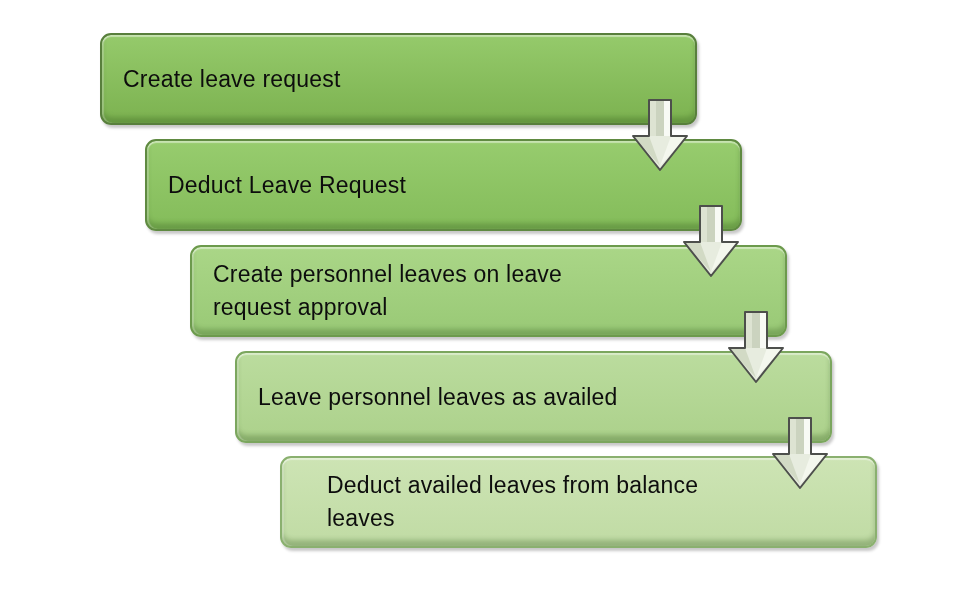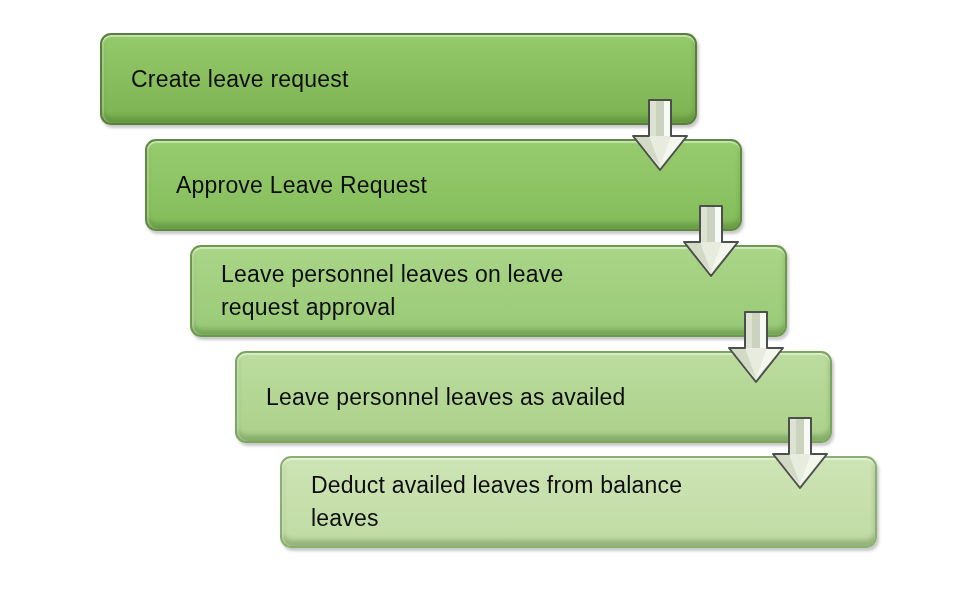--- a/index.html
+++ b/index.html
@@ -25,33 +25,33 @@
     background: linear-gradient(to bottom, var(--fillTop) 0%, var(--fillBot) 100%);
     box-shadow:
       inset 0 2px 1px rgba(255,255,255,0.45),
       inset 2px 0 1px rgba(255,255,255,0.25),
       inset 0 -6px 5px rgba(45,85,25,0.30),
       2px 3px 3px rgba(0,0,0,0.22);
     display: flex;
     align-items: center;
   }
   .step-label {
-    margin: 16px;
+    margin: 8px;
     padding-left: 13px;
     max-width: 420px;
     font-size: 23px;
     line-height: 1.42;
     color: #0d0d0d;
     letter-spacing: 0.2px;
   }
   .s1 { left: 100px; top: 33px;  --fillTop:#95ca6b; --fillBot:#7cb250; --bd:#587f3c; }
   .s2 { left: 145px; top: 139px; --fillTop:#97cc6e; --fillBot:#84bc5a; --bd:#5f8a41; }
   .s3 { left: 190px; top: 245px; --fillTop:#aad687; --fillBot:#99c976; --bd:#6c9a4c; }
   .s4 { left: 235px; top: 351px; --fillTop:#bbdc9e; --fillBot:#acd18b; --bd:#7ba65e; }
-  .s5 { left: 280px; top: 456px; --fillTop:#cde4b4; --fillBot:#c0dba4; --bd:#8ab06f; }
+  .s5 { left: 280px; top: 456px; padding-left: 24px; --fillTop:#cde4b4; --fillBot:#c0dba4; --bd:#8ab06f; }
 
   .down-arrow {
     position: absolute;
     width: 58px;
     height: 76px;
     z-index: 5;
   }
   .a1 { left: 631px; top: 98px; }
   .a2 { left: 682px; top: 204px; }
   .a3 { left: 727px; top: 310px; }
@@ -70,35 +70,35 @@
     <polygon points="18,2 40,2 40,38 56,38 29,72 2,38 18,38" fill="#e7ecdf"></polygon>
     <polygon points="18,2 25,2 25,38 18,38" fill="#dde3d2"></polygon>
     <polygon points="25,2 33,2 33,38 25,38" fill="#cbd3bf"></polygon>
     <polygon points="33,2 40,2 40,38 33,38" fill="#f8faf5"></polygon>
     <polygon points="2,38 18,38 29,68" fill="#d2dac5"></polygon>
     <polygon points="56,38 40,38 29,68" fill="#f4f7ee"></polygon>
     <polygon points="18,2 40,2 40,38 56,38 29,72 2,38 18,38" fill="none" stroke="#4d4f4c" stroke-width="2" stroke-linejoin="round"></polygon>
   </svg>
 
   <div class="step-box s2">
-    <p class="step-label">Approve Leave Request</p>
+    <p class="step-label">Deduct Leave Request</p>
   </div>
 
   <svg class="down-arrow a2" viewBox="0 0 58 76">
     <polygon points="18,2 40,2 40,38 56,38 29,72 2,38 18,38" fill="#e7ecdf"></polygon>
     <polygon points="18,2 25,2 25,38 18,38" fill="#dde3d2"></polygon>
     <polygon points="25,2 33,2 33,38 25,38" fill="#cbd3bf"></polygon>
     <polygon points="33,2 40,2 40,38 33,38" fill="#f8faf5"></polygon>
     <polygon points="2,38 18,38 29,68" fill="#d2dac5"></polygon>
     <polygon points="56,38 40,38 29,68" fill="#f4f7ee"></polygon>
     <polygon points="18,2 40,2 40,38 56,38 29,72 2,38 18,38" fill="none" stroke="#4d4f4c" stroke-width="2" stroke-linejoin="round"></polygon>
   </svg>
 
   <div class="step-box s3">
-    <p class="step-label">Leave personnel leaves on leave request approval</p>
+    <p class="step-label">Create personnel leaves on leave request approval</p>
   </div>
 
   <svg class="down-arrow a3" viewBox="0 0 58 76">
     <polygon points="18,2 40,2 40,38 56,38 29,72 2,38 18,38" fill="#e7ecdf"></polygon>
     <polygon points="18,2 25,2 25,38 18,38" fill="#dde3d2"></polygon>
     <polygon points="25,2 33,2 33,38 25,38" fill="#cbd3bf"></polygon>
     <polygon points="33,2 40,2 40,38 33,38" fill="#f8faf5"></polygon>
     <polygon points="2,38 18,38 29,68" fill="#d2dac5"></polygon>
     <polygon points="56,38 40,38 29,68" fill="#f4f7ee"></polygon>
     <polygon points="18,2 40,2 40,38 56,38 29,72 2,38 18,38" fill="none" stroke="#4d4f4c" stroke-width="2" stroke-linejoin="round"></polygon>

